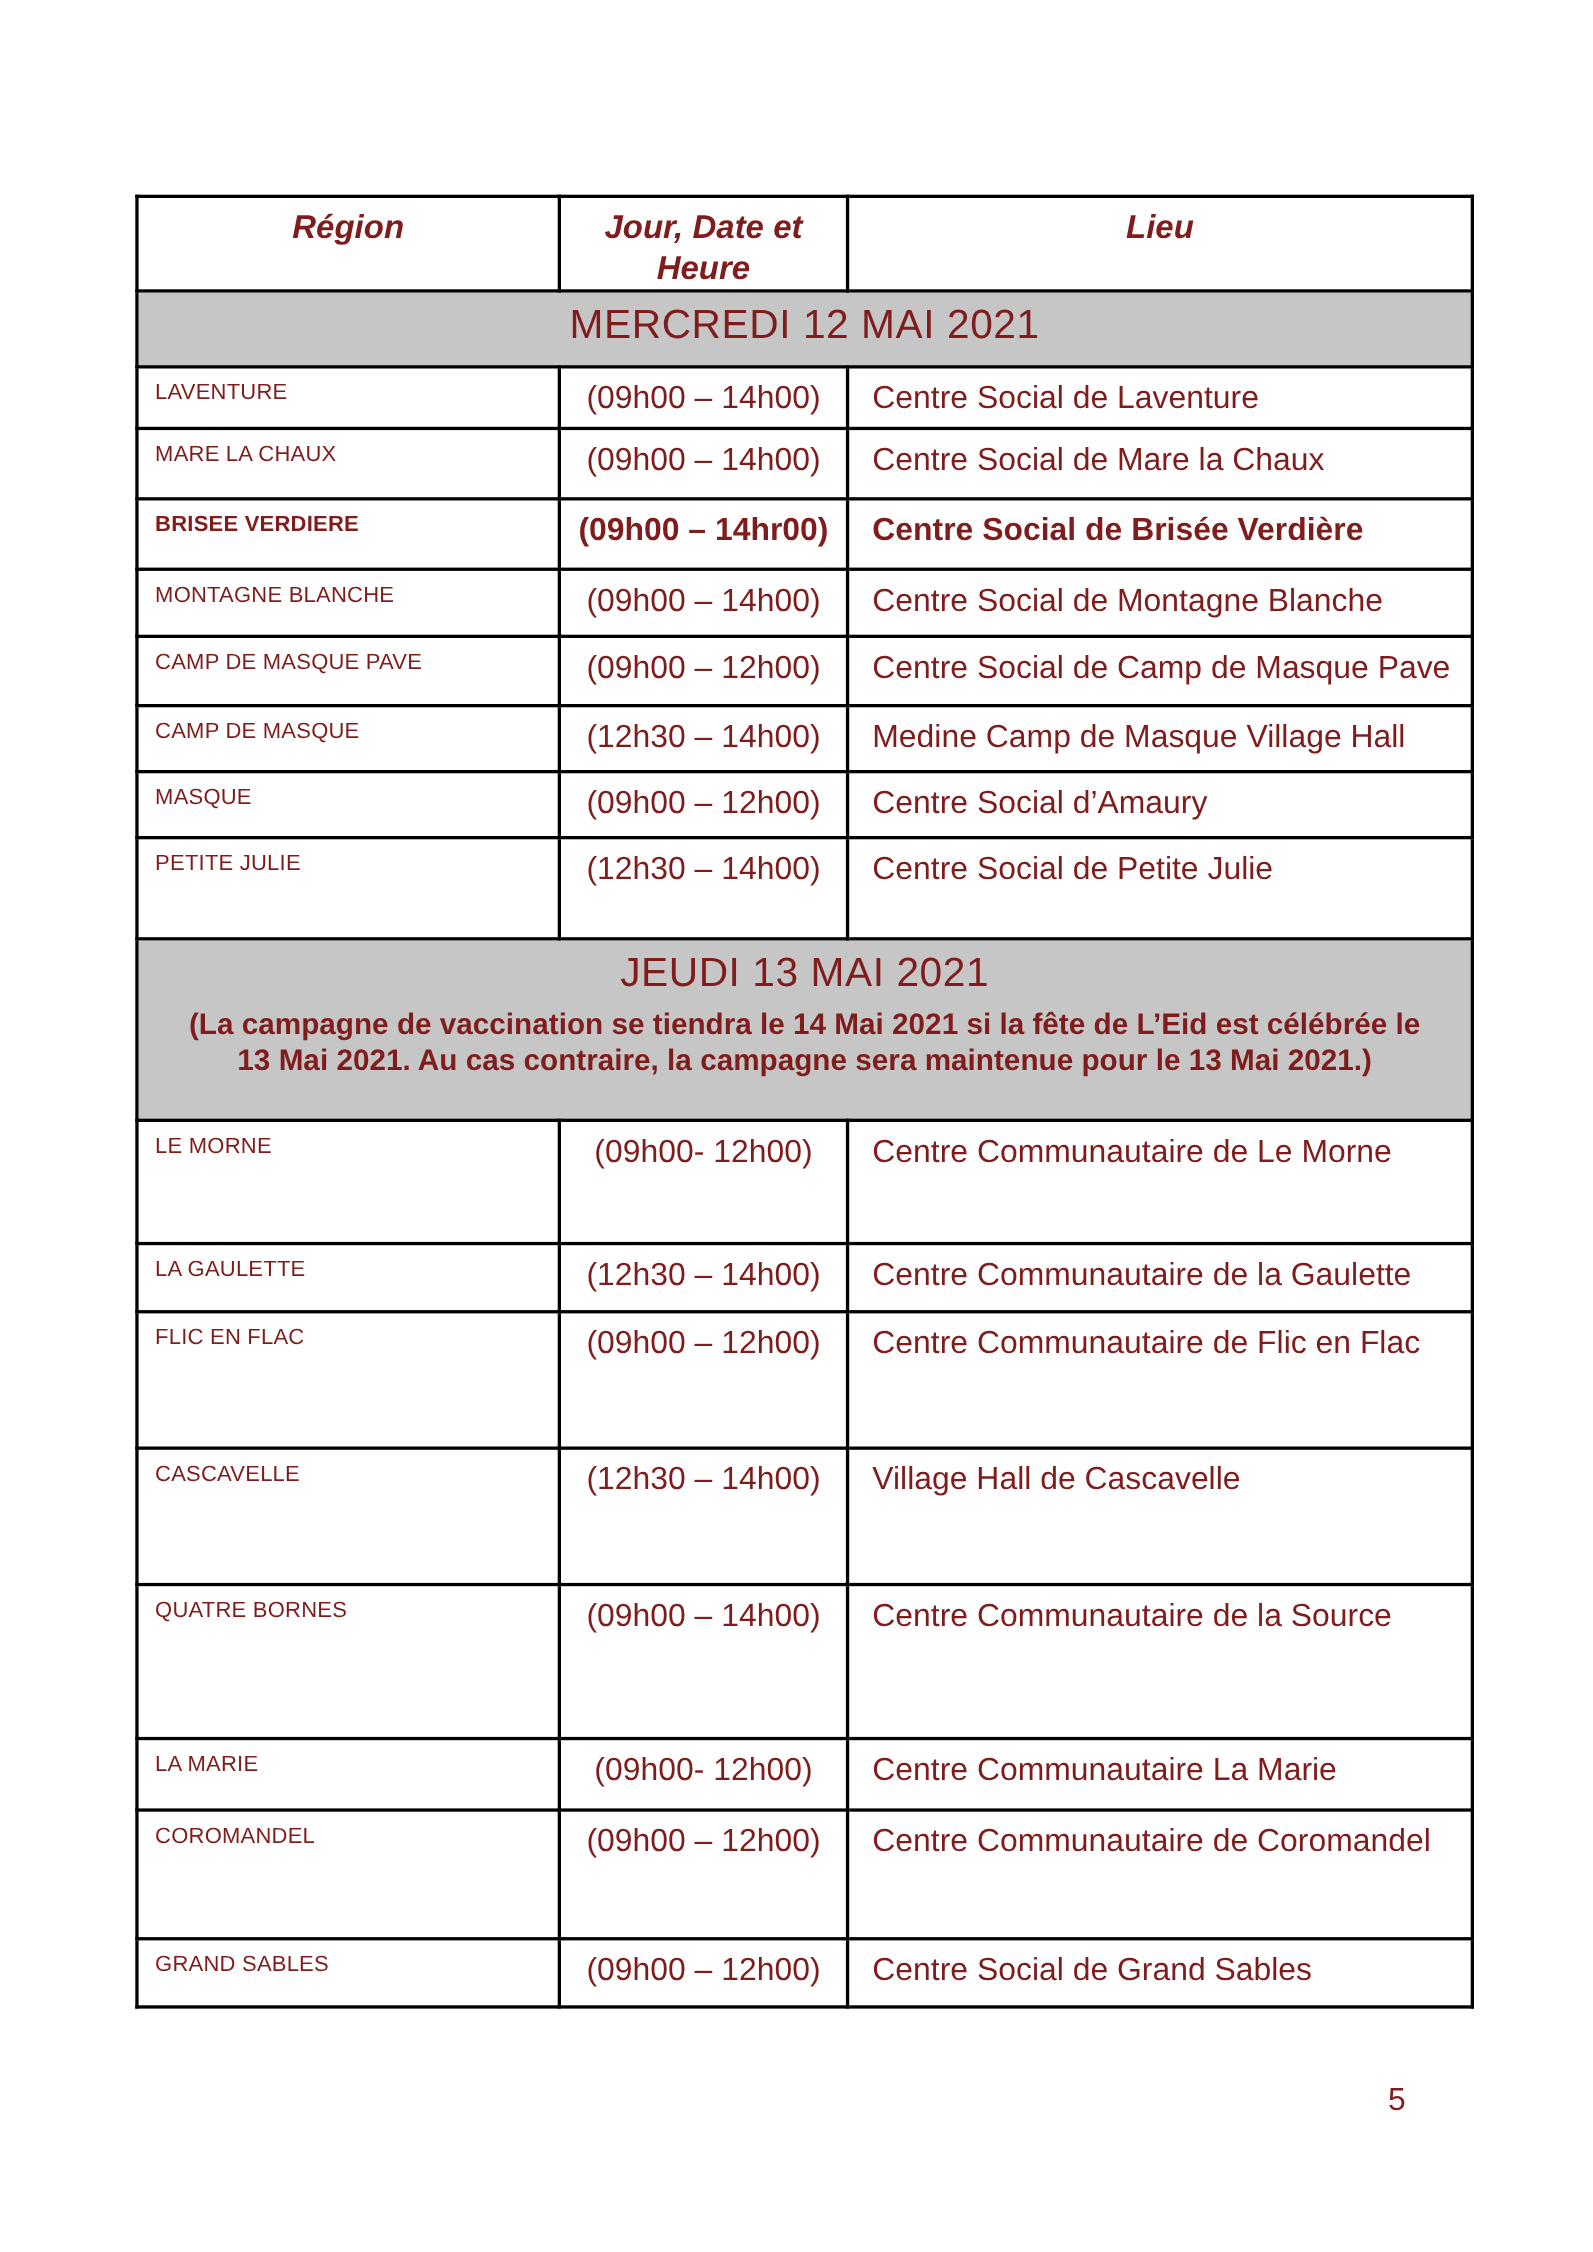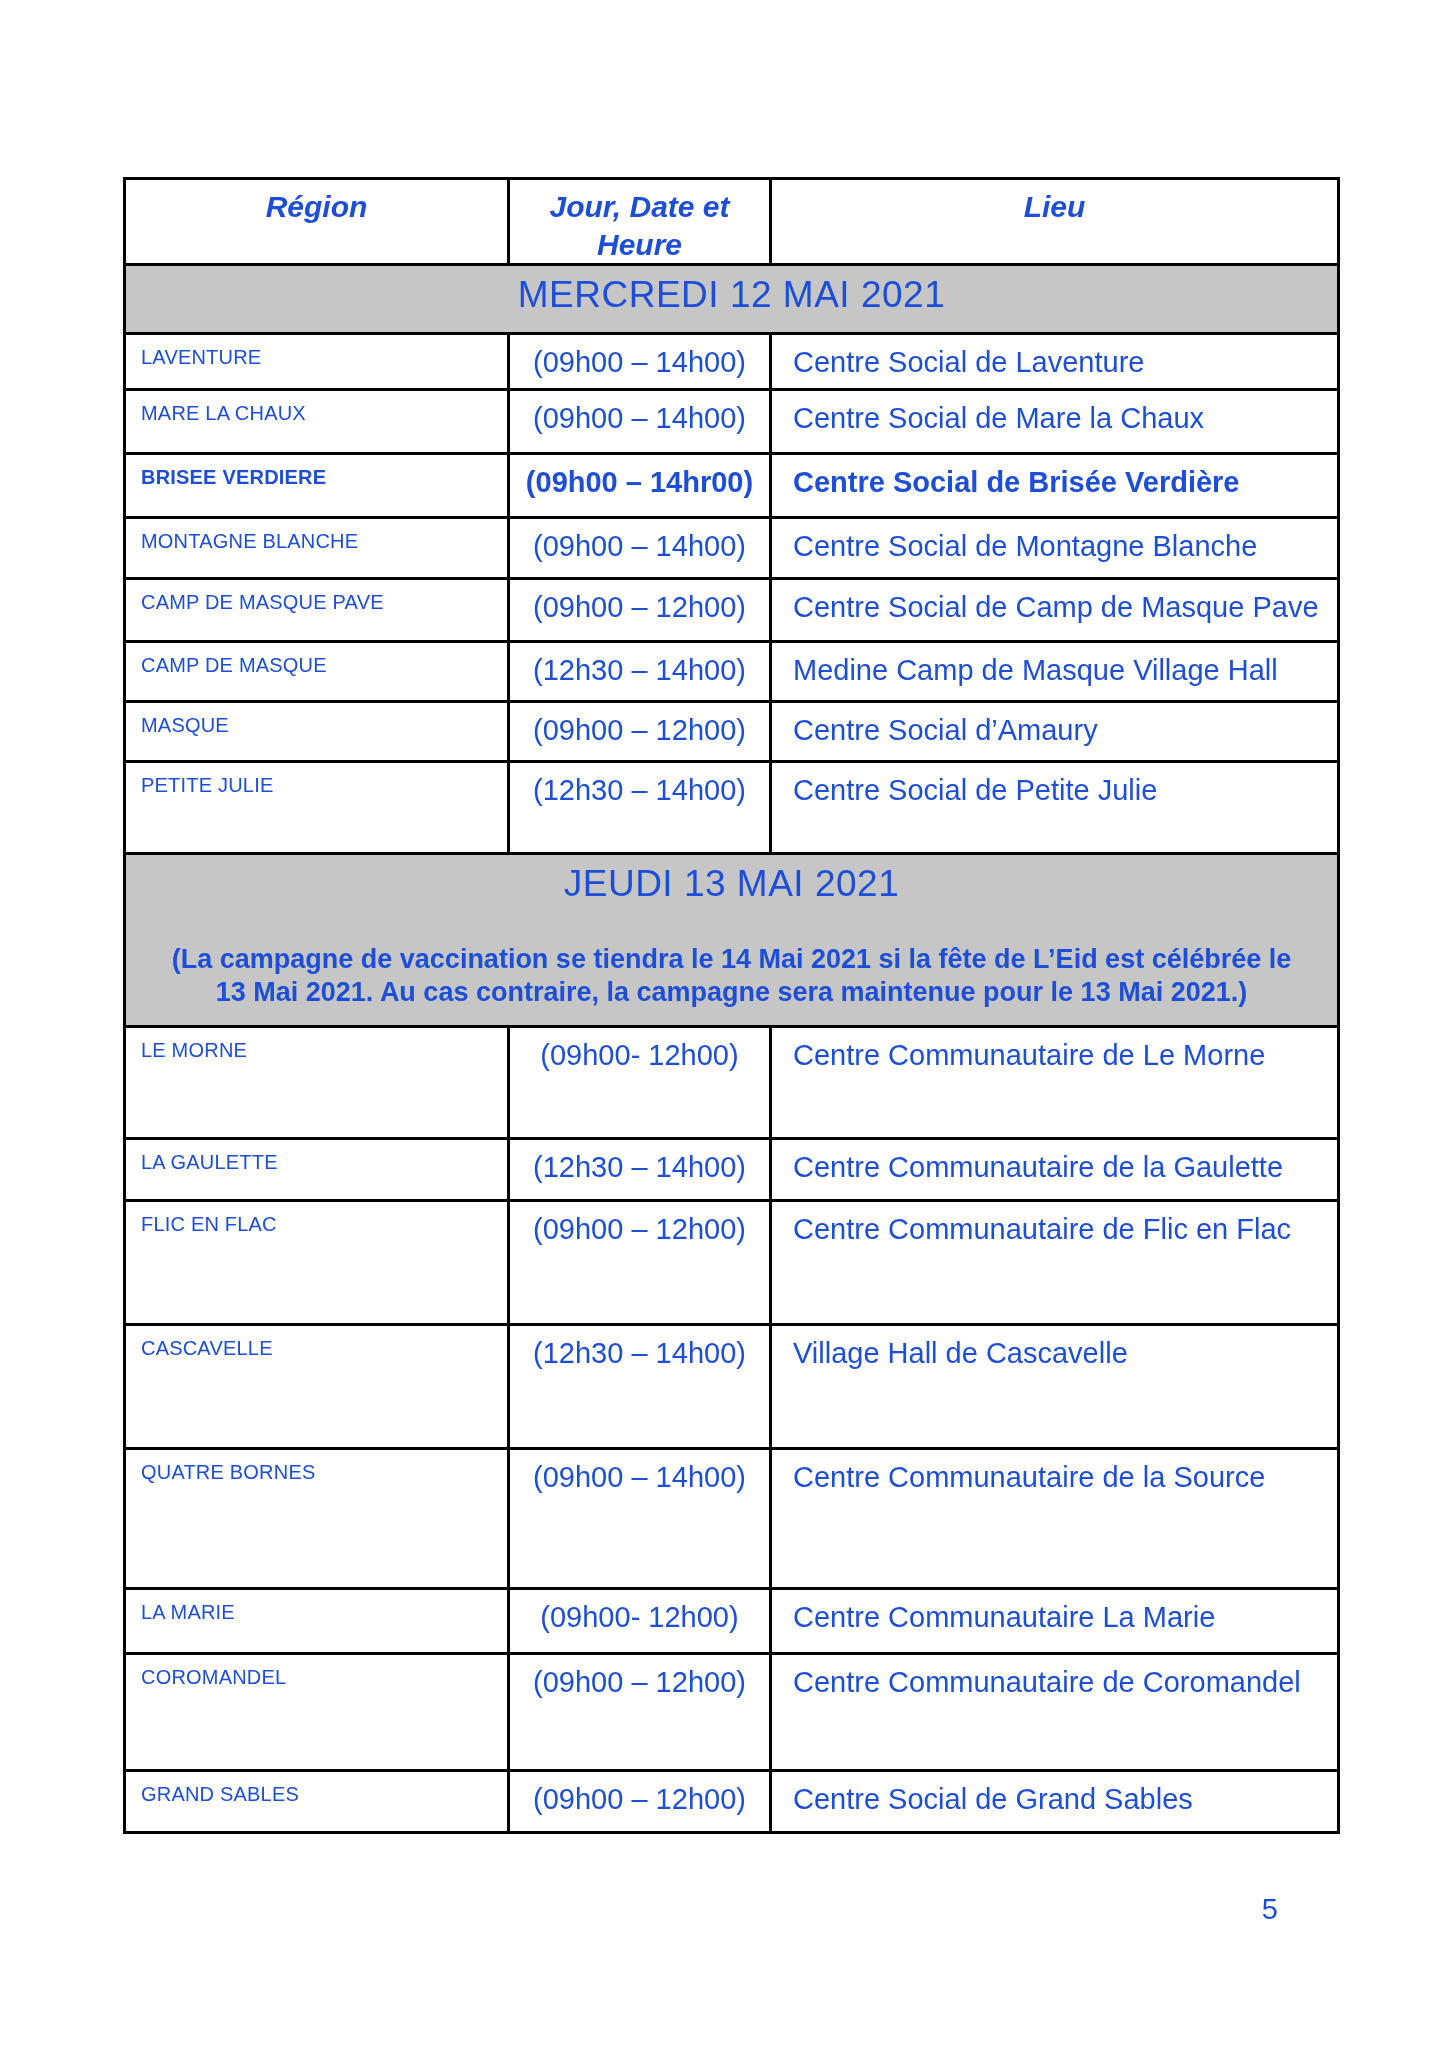--- a/index.html
+++ b/index.html
@@ -3,21 +3,21 @@
 <meta charset="utf-8">
 <style>
   * { margin: 0; padding: 0; box-sizing: border-box; }
   html, body { background: #ffffff; }
   .page {
     position: relative;
     width: 1448px;
     height: 2047px;
     background: #ffffff;
     font-family: "Liberation Sans", sans-serif;
-    color: #1d4ed8;
+    color: #7f1d1d;
     overflow: hidden;
   }
   table.schedule {
     position: absolute;
     left: 123px;
     top: 177px;
     width: 1214px;
     border-collapse: collapse;
     table-layout: fixed;
   }
@@ -43,21 +43,21 @@
   }
   .banner-title {
     font-size: 37px;
     font-weight: normal;
     letter-spacing: 0.5px;
   }
   .banner-note {
     font-size: 27px;
     font-weight: bold;
     line-height: 1.22;
-    margin-top: 38px;
+    margin-top: 10px;
   }
   td.region-cell {
     font-size: 20px;
     text-align: left;
     padding: 11px 6px 0 15px;
     letter-spacing: 0.2px;
   }
   td.time-cell {
     font-size: 29px;
     text-align: center;

